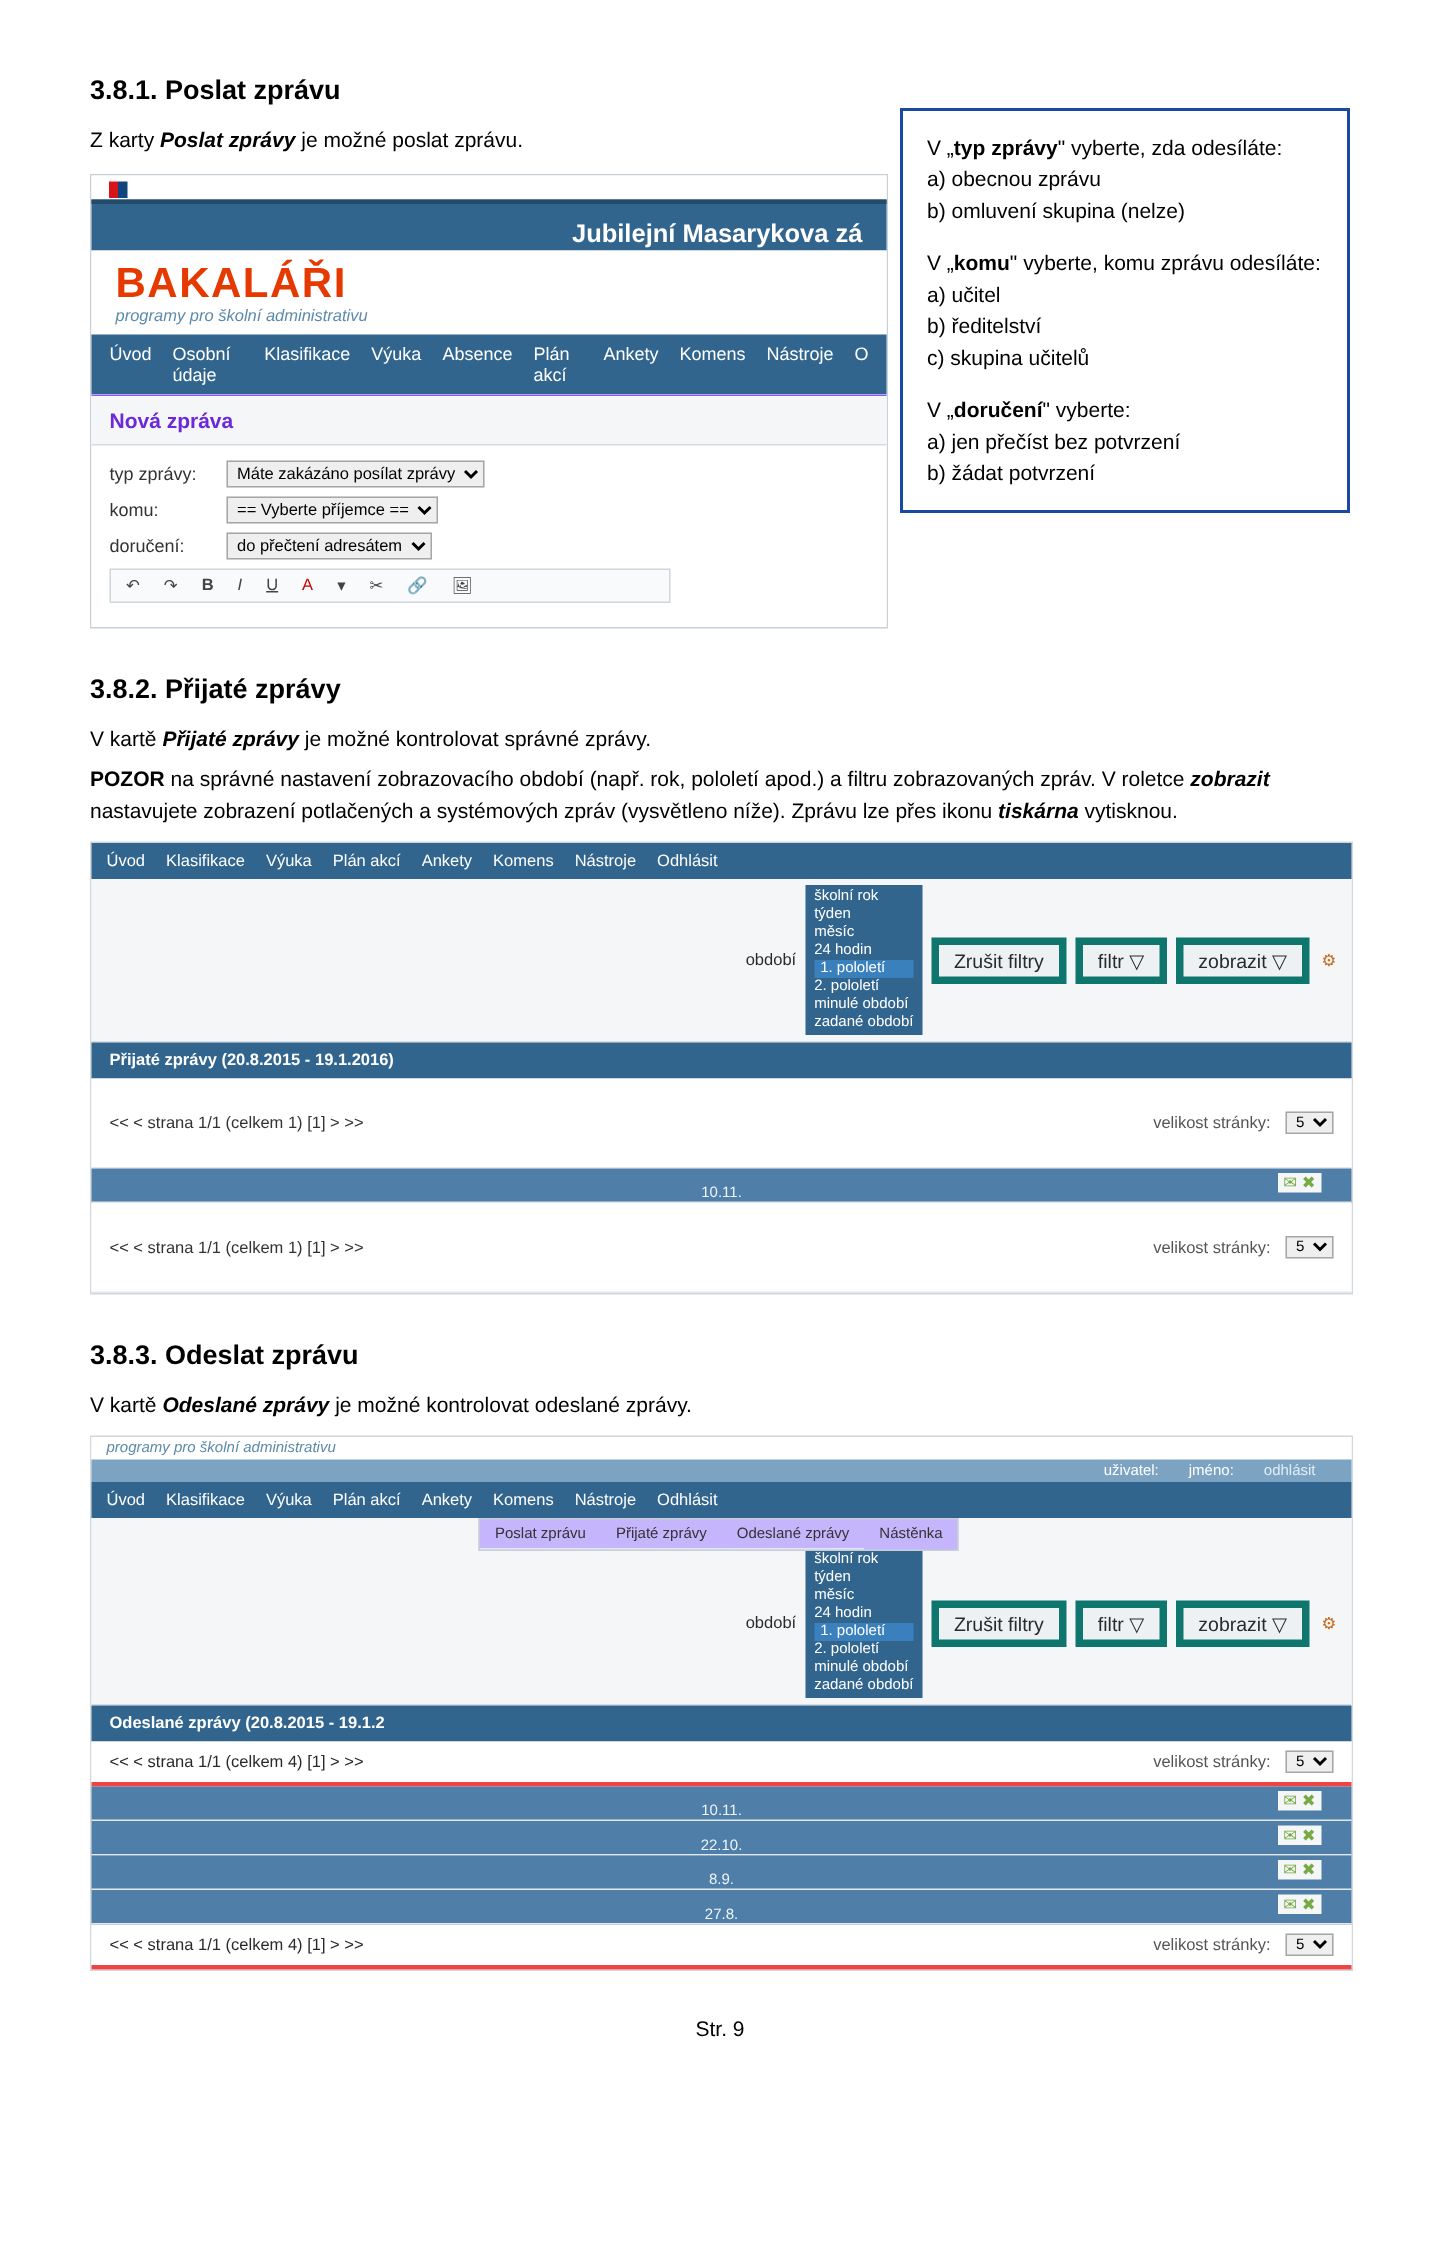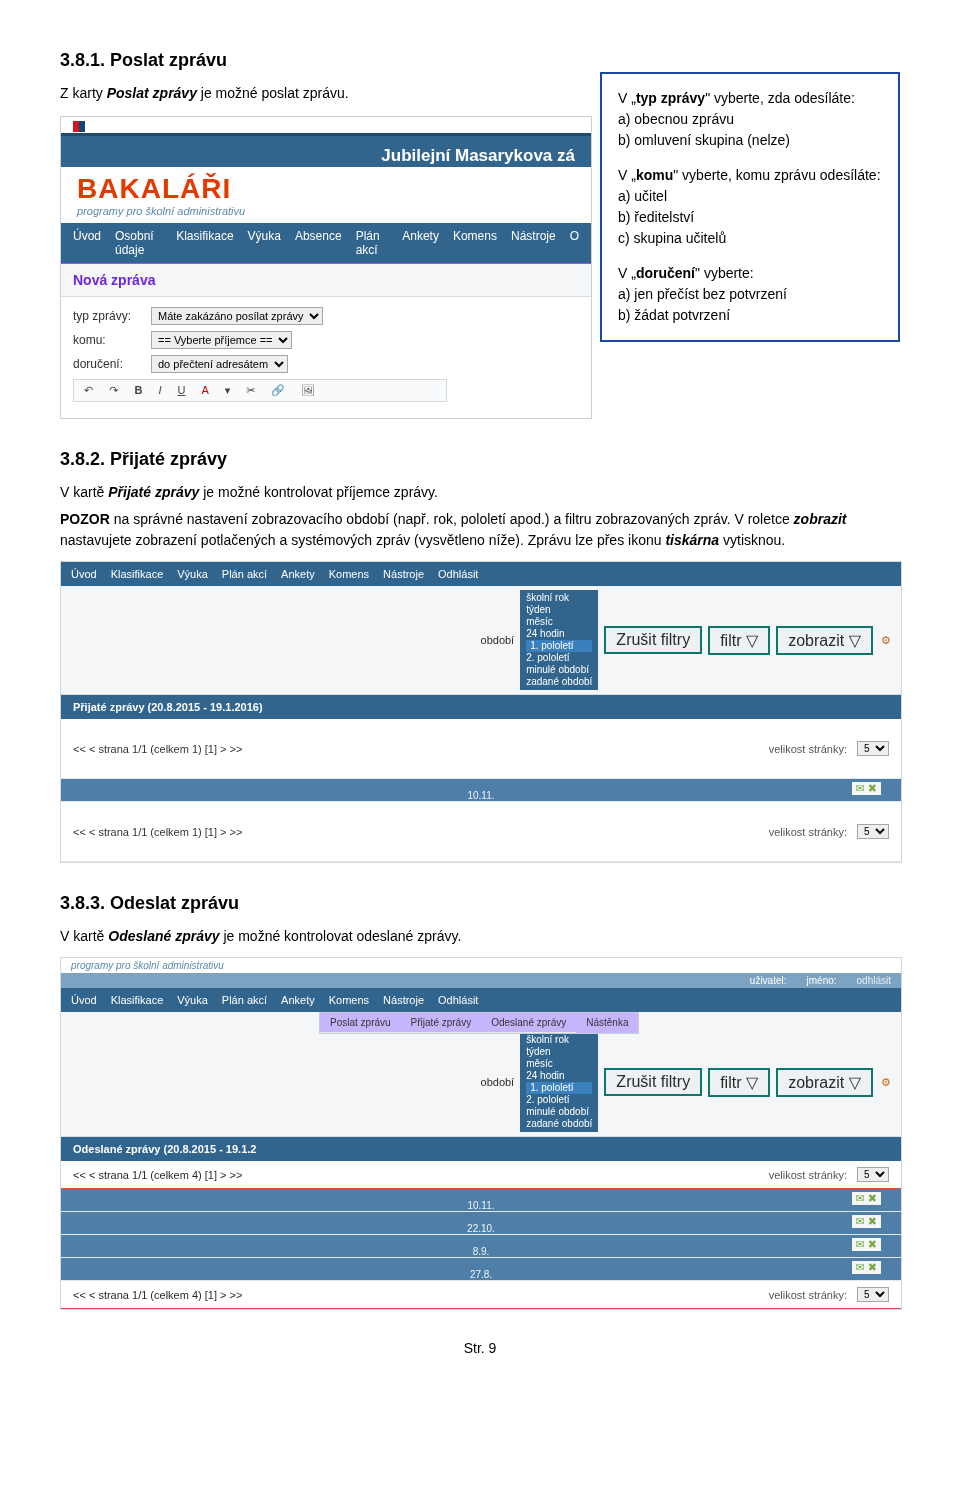--- a/index.html
+++ b/index.html
@@ -112,22 +112,22 @@
     gap:6px;
     padding:4px 8px;
     border-bottom:1px solid #d5dde3;
   }
   .shot2-filterbar .dd {
     background:#31658e; color:#fff;
     padding:2px 6px; font-size:10px;
     display:flex; flex-direction:column; line-height:1.2;
   }
   .btn-flat {
-    background:#eef1f4; border:2px solid #0f766e;
-    padding:3px 10px; font-size:16px;
+    background:#eef1f4; border:5px solid #0f766e;
+    padding:3px 10px; font-size:13px;
   }
   .shot2-panelhead {
     background:#31658e; color:#fff; font-weight:bold;
     padding:6px 12px;
   }
   .shot2-row {
     background:#fff; border-bottom:1px solid #e3e8ec;
     display:flex; align-items:center; justify-content:space-between;
     padding:22px 12px;
   }
@@ -140,21 +140,21 @@
 
   
   .shot3 {
     margin-top: 10px;
     width: 840px;
     border:1px solid #d0d7dd;
     font-size: 11px;
     color:#2a2a2a;
   }
   .shot3 .subtitle2 { color:#5c8aaa; font-size:10px; font-style:italic; padding:2px 10px; background:#fff;}
-  .shot3-userbar { background:#7da3c2; display:flex; justify-content:flex-end; padding:2px 10px; gap:20px; color:#fff; font-size:10px;}
+  .shot3-userbar { background:#7da3c2; display:flex; justify-content:flex-end; padding:2px 24px; gap:20px; color:#fff; font-size:10px;}
   .shot3-menu { background:#31658e; color:#fff; padding:6px 10px; display:flex; gap:14px; position:relative;}
   .shot3-submenu {
     position:absolute; top:100%; left:258px;
     background:#c4b5fd; border:1px solid #c7cfd6;
     display:flex; flex-direction:row;
     font-size:10px; color:#333;
     z-index:5;
   }
   .shot3-submenu div { padding:4px 10px; border-bottom:1px solid #e3e8ec;}
   .shot3-submenu div:last-child { border-bottom:none;}
@@ -162,21 +162,21 @@
     background:#f4f6f8;
     display:flex;
     align-items:center;
     justify-content:flex-end;
     gap:6px;
     padding:4px 8px;
     border-bottom:1px solid #d5dde3;
     padding-top: 20px;
   }
   .shot3 .pager-row {
-    background:#fff; border-bottom:1px solid #ef4444;
+    background:#fff; border-bottom:3px solid #ef4444;
     display:flex; align-items:center; justify-content:space-between;
     padding:6px 12px;
   }
   .shot3 .pager-row .right { display:flex; align-items:center; gap:10px; color:#555;}
   .shot3 .pager-row select { font-size:10px; padding:0 2px; border:1px solid #a6a6a6; background:#efefef;}
   .smicon { display:inline-block; width:14px; text-align:center; color:#c86a1a; }
 
   .page-no { text-align:center; margin-top: 30px; font-size:14px;}
 </style>
 </head>
@@ -257,21 +257,21 @@
         <span class="tbtn">🖼</span>
       </div>
     </div>
   </div>
 </div>
 
 <h3 class="section" style="margin-top:30px;">3.8.2. Přijaté zprávy</h3>
 <p>
   <span>V kartě </span>
   <span class="bolditalic">Přijaté zprávy</span>
-  <span> je možné kontrolovat příjemce zprávy.</span>
+  <span> je možné kontrolovat správné zprávy.</span>
 </p>
 <p>
   <span class="bold">POZOR</span>
   <span> na správné nastavení zobrazovacího období (např. rok, pololetí apod.) a filtru zobrazovaných zpráv. V roletce </span>
   <span class="bolditalic">zobrazit</span>
   <span> nastavujete zobrazení potlačených a systémových zpráv (vysvětleno níže). Zprávu lze přes ikonu </span>
   <span class="bolditalic">tiskárna</span>
   <span> vytisknou.</span>
 </p>
 

